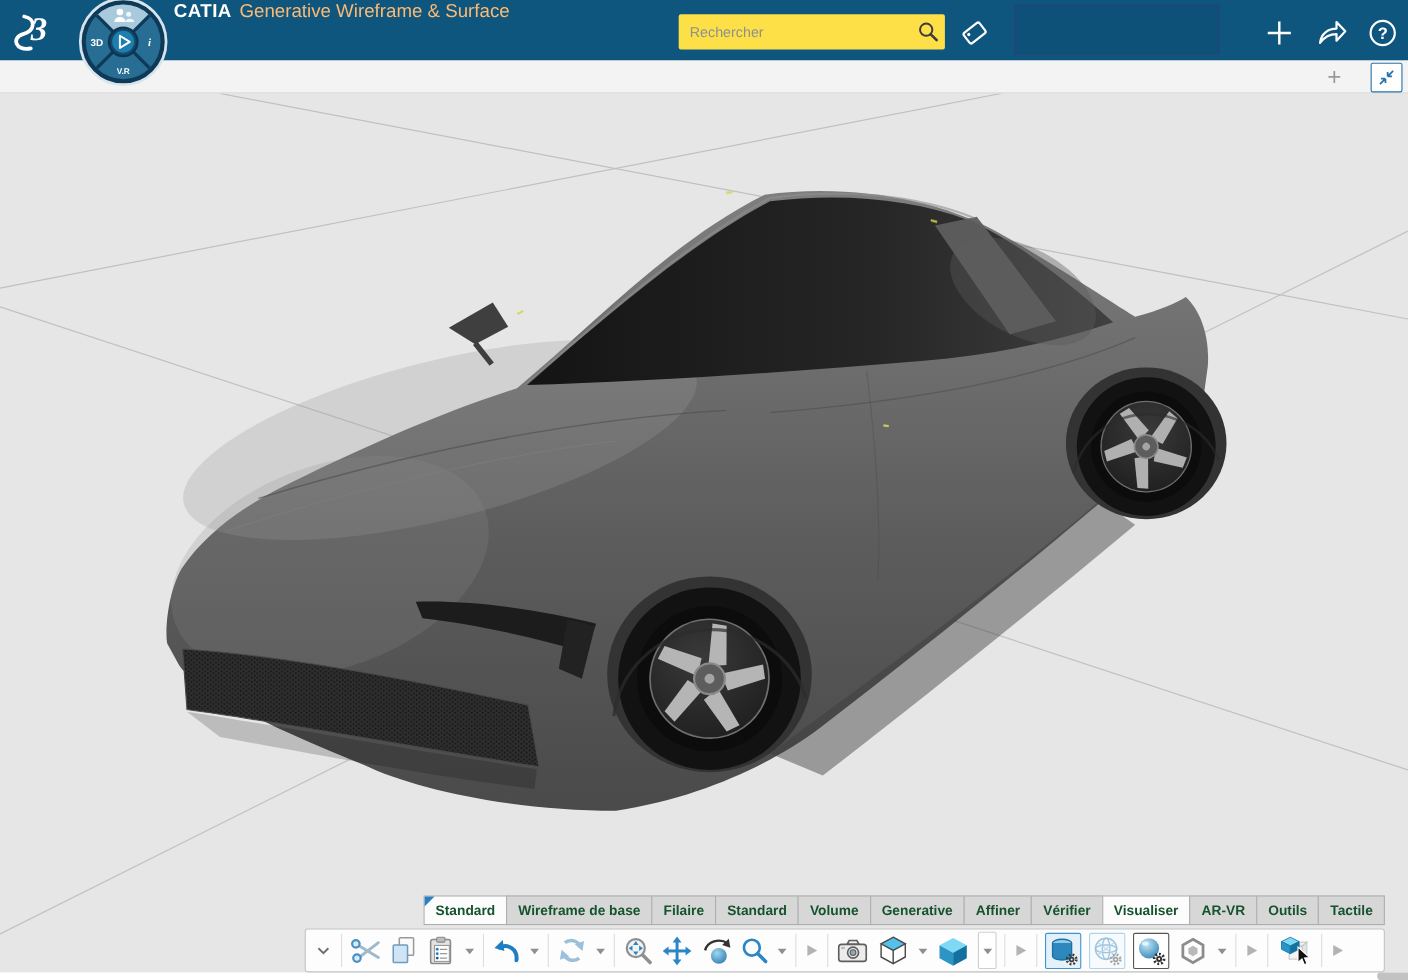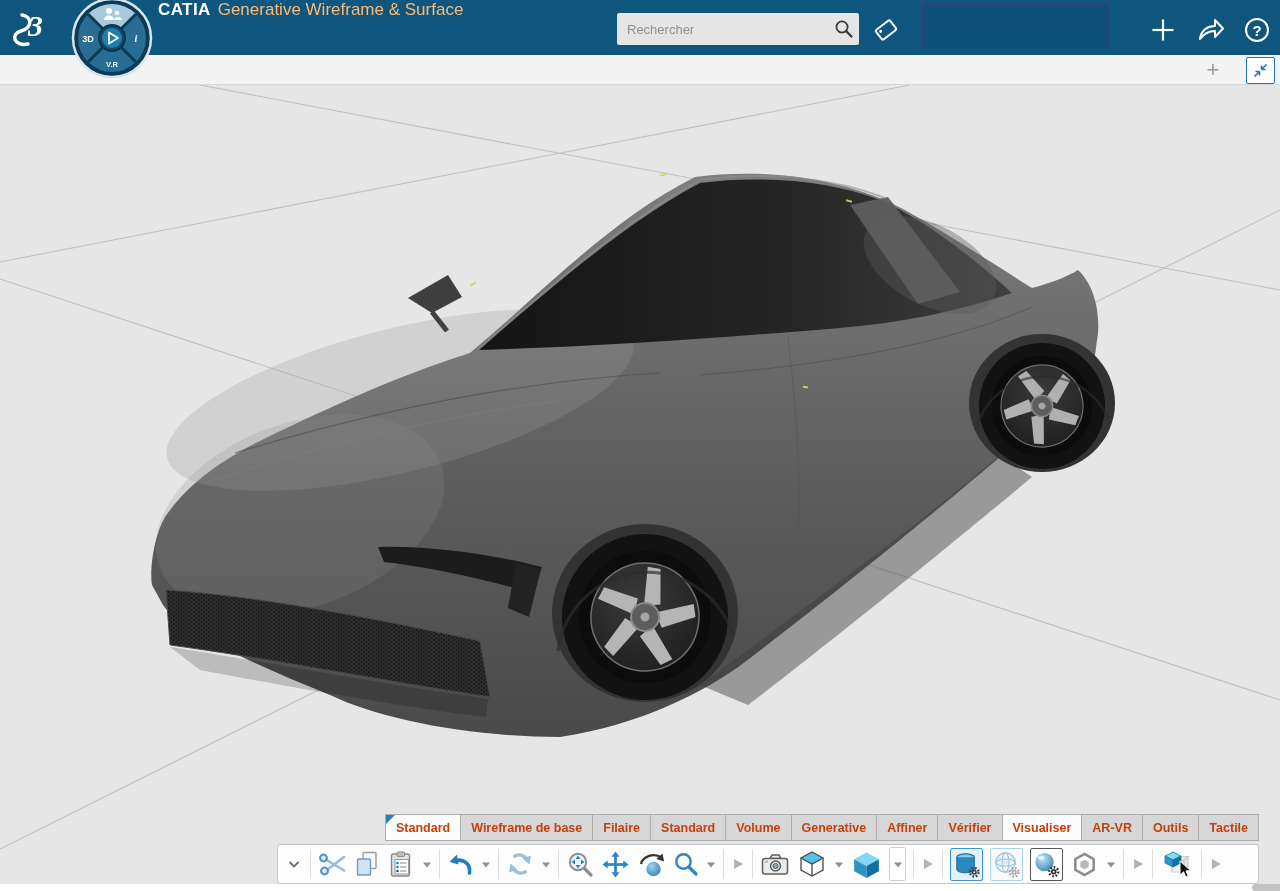--- a/index.html
+++ b/index.html
@@ -7,37 +7,37 @@
     width:1280px;height:891px;position:relative;overflow:hidden;
     font-family:"Liberation Sans",sans-serif;background:#e6e6e6;
   }
   
   .topbar{position:absolute;left:0;top:0;width:1280px;height:55px;background:#0f567e;}
   .logo{position:absolute;left:6px;top:4px;width:56px;height:48px;}
   .compass{position:absolute;left:70px;top:-4px;width:84px;height:84px;z-index:30;}
   .titlewrap{position:absolute;left:158px;top:0;height:55px;display:flex;align-items:flex-start;gap:7px;}
   .appname{color:#fff;font-weight:700;font-size:17px;letter-spacing:.4px;}
   .workbench{color:#fdba74;font-size:17px;font-weight:400;}
-  .searchbox{position:absolute;left:617px;top:13px;width:242px;height:32px;background:#e5e5e5;border-radius:2px;display:flex;align-items:center;}
+  .searchbox{position:absolute;left:617px;top:13px;width:242px;height:32px;background:#fde047;border-radius:2px;display:flex;align-items:center;}
   .searchbox input{flex:1;border:none;outline:none;background:transparent;font-family:"Liberation Sans",sans-serif;font-size:13px;color:#444;padding:0 4px 0 10px;}
   .searchbox input::placeholder{color:#8f8f8f;}
   .search-ico{width:30px;height:30px;display:flex;align-items:center;justify-content:center;cursor:pointer;}
   .tagbtn{position:absolute;left:868px;top:13px;width:36px;height:34px;display:flex;align-items:center;justify-content:center;cursor:pointer;}
   .dockpanel{position:absolute;left:922px;top:4px;width:185px;height:44px;background:#0d5179;border:1px solid #2b4375;}
   .hdrbtn{position:absolute;top:13px;width:34px;height:34px;display:flex;align-items:center;justify-content:center;cursor:pointer;}
   
   .secbar{position:absolute;left:0;top:55px;width:1280px;height:30px;background:#f3f3f3;border-bottom:1px solid #d8d8d8;box-sizing:border-box;}
   .sec-plus{position:absolute;left:1200px;top:57px;width:26px;height:26px;color:#9a9a9a;font-size:22px;font-weight:400;display:flex;align-items:center;justify-content:center;cursor:pointer;}
   .collapsebtn{position:absolute;left:1246px;top:57px;width:27px;height:25px;background:#fff;border:1px solid #2574a9;border-radius:2px;display:flex;align-items:center;justify-content:center;cursor:pointer;}
   
   .viewport{position:absolute;left:0;top:85px;width:1280px;height:806px;}
   
   .tabs{position:absolute;left:386px;top:814px;display:flex;z-index:20;}
   .tab{height:27px;display:flex;align-items:center;padding:0 10px;background:#d7d7d7;border:1px solid #aeaeae;margin-left:-1px;
-       font-size:12.5px;font-weight:600;color:#c2410c;cursor:pointer;position:relative;box-sizing:border-box;white-space:nowrap;}
+       font-size:12.5px;font-weight:600;color:#14532d;cursor:pointer;position:relative;box-sizing:border-box;white-space:nowrap;}
   .tab.active{background:#fcfcfc;}
   .tab.fold::before{content:"";position:absolute;left:0;top:0;border-top:9px solid #2a7fc1;border-right:9px solid transparent;}
   
   .toolbar{position:absolute;left:277px;top:844px;width:982px;height:40px;background:#fdfdfd;border:1px solid #c4c4c4;border-radius:3px;
            box-sizing:border-box;display:flex;align-items:center;gap:7px;padding:0 7px;z-index:20;}
   .ti{display:flex;align-items:center;justify-content:center;cursor:pointer;}
   .sep{width:1px;height:30px;background:#ddd;flex:0 0 1px;}
   .caret{display:flex;align-items:center;cursor:pointer;}
   .frame{width:33px;height:33px;border-radius:2px;display:flex;align-items:center;justify-content:center;box-sizing:border-box;cursor:pointer;}
   .frame.blue{border:1.5px solid #3e94cc;background:#e4f1fa;}

